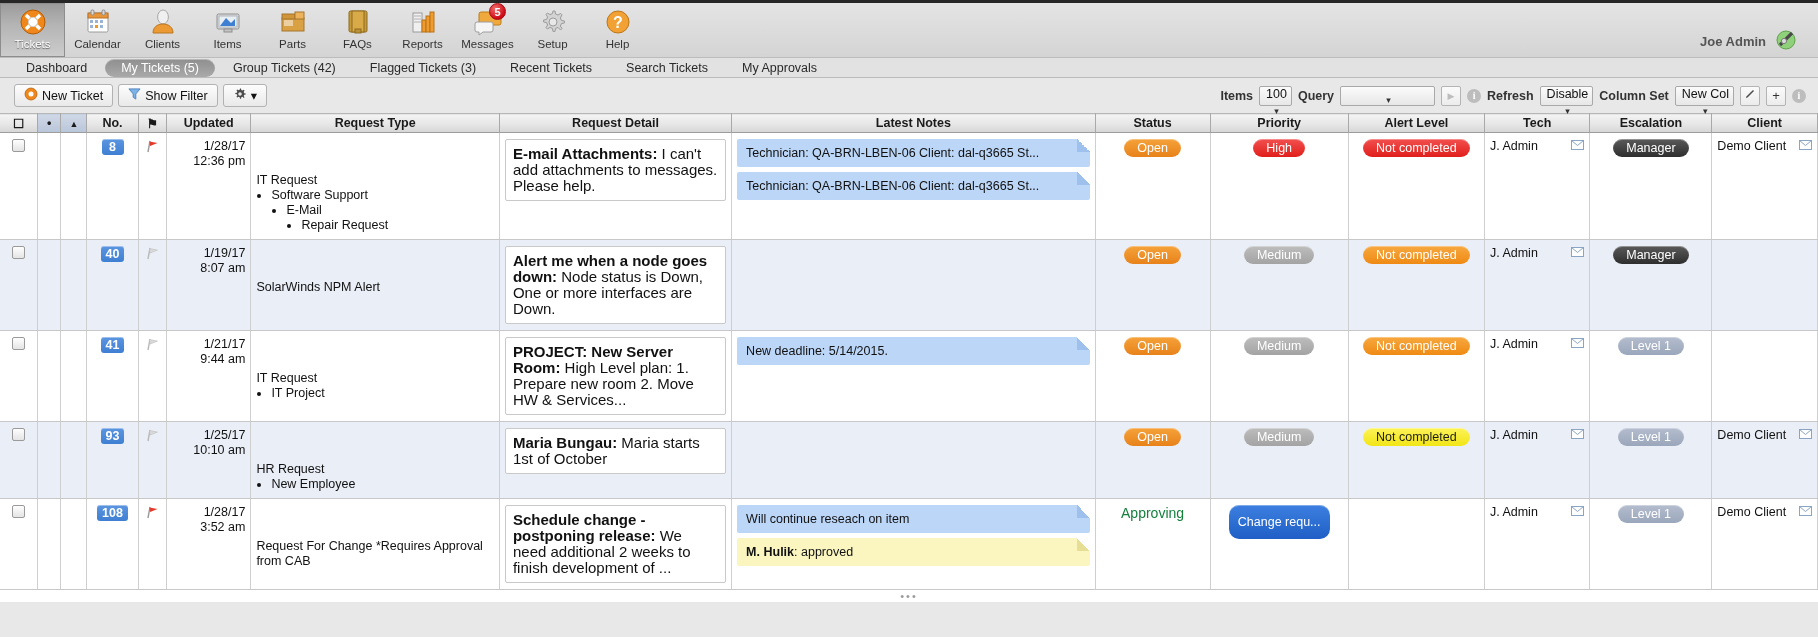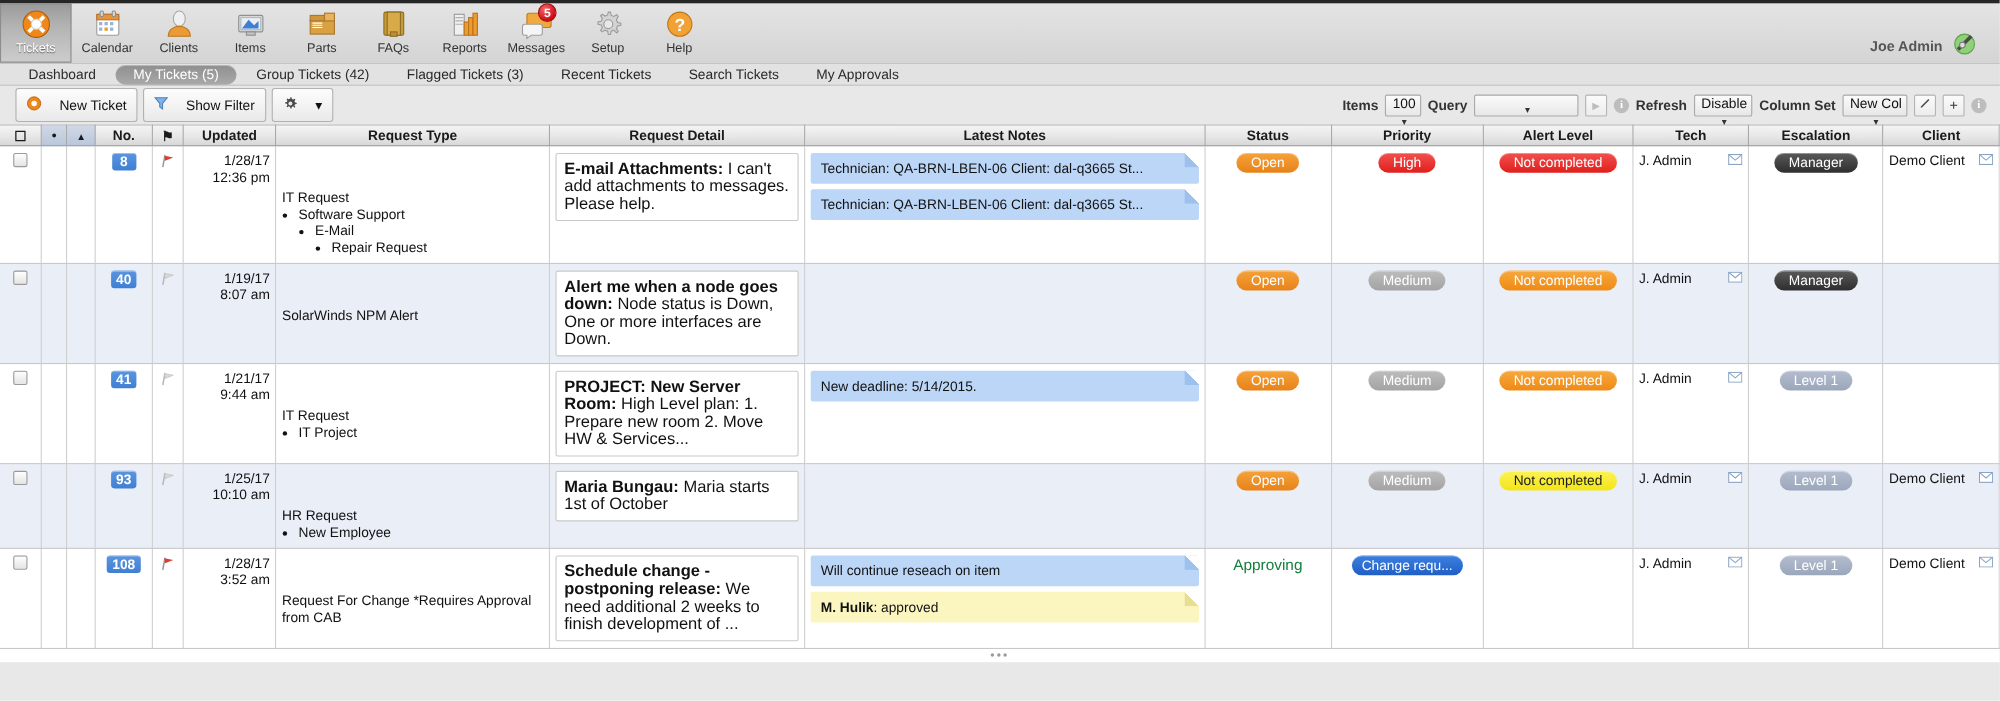--- a/index.html
+++ b/index.html
@@ -66,22 +66,22 @@
     display:flex; align-items:center; padding:0 14px;
   }
   #toolbar-left { display:flex; align-items:center; gap:5px; }
   #toolbar-right {
     position:absolute; right:12px; top:0; height:35px;
     display:flex; align-items:center; gap:6px;
   }
   .tbtn {
     background:linear-gradient(to bottom,#fdfdfd,#e9e9e9);
     border:1px solid #b2b2b2; border-radius:3px;
-    height:31px; padding:0 9px; font-size:12.5px; color:#111;
-    display:flex; align-items:center; gap:16px; cursor:pointer;
+    height:23px; padding:0 9px; font-size:12.5px; color:#111;
+    display:flex; align-items:center; gap:4px; cursor:pointer;
   }
   .tlabel { font-size:12.5px; font-weight:bold; color:#333; }
   .sel {
     background:linear-gradient(to bottom,#fbfbfb,#e7e7e7);
     border:1px solid #a9a9a9; border-radius:2px; height:20px;
     padding:0 4px 0 6px; font-size:12.5px; color:#111;
     display:flex; align-items:center; gap:5px; cursor:pointer;flex-direction:column;
   }
   .sel .caret { font-size:9px; color:#333; }
   .sel.wide { width:95px; justify-content:flex-end; }
@@ -164,21 +164,21 @@
     box-shadow:inset 0 1px 0 rgba(255,255,255,.35);
   }
   .pill.orange{background:linear-gradient(to bottom,#f5a23a,#e8821a);}
   .pill.red{background:linear-gradient(to bottom,#f2504e,#e01f1c);}
   .pill.grey{background:linear-gradient(to bottom,#bdbdbd,#a3a3a3);}
   .pill.orange2{background:linear-gradient(to bottom,#f7a83f,#ef8a14);}
   .pill.yellow{background:linear-gradient(to bottom,#fcf357,#f2e517);color:#1d1d1d;}
   .pill.dark{background:linear-gradient(to bottom,#5a5a5a,#2e2e2e);}
   .pill.bluegrey{background:linear-gradient(to bottom,#b4bdce,#9aa6bb);}
   .pill.blue{background:linear-gradient(to bottom,#3d7fe0,#1f5fc6);}
-  .pill.wide{padding:2px 9px;max-width:104px;overflow:hidden;text-overflow:ellipsis;}
+  .pill.wide{padding:10px 9px;max-width:104px;overflow:hidden;text-overflow:ellipsis;}
   .plainstatus{font-size:14px;color:#15803d;}
 
   .techcell { display:flex; align-items:center; justify-content:space-between; gap:4px; }
   .clientcell { display:flex; align-items:center; justify-content:space-between; gap:8px; }
 
   .dots { text-align:center; letter-spacing:2px; color:#9a9a9a; font-size:11px; }
 </style>
 </head>
 <body>
 

